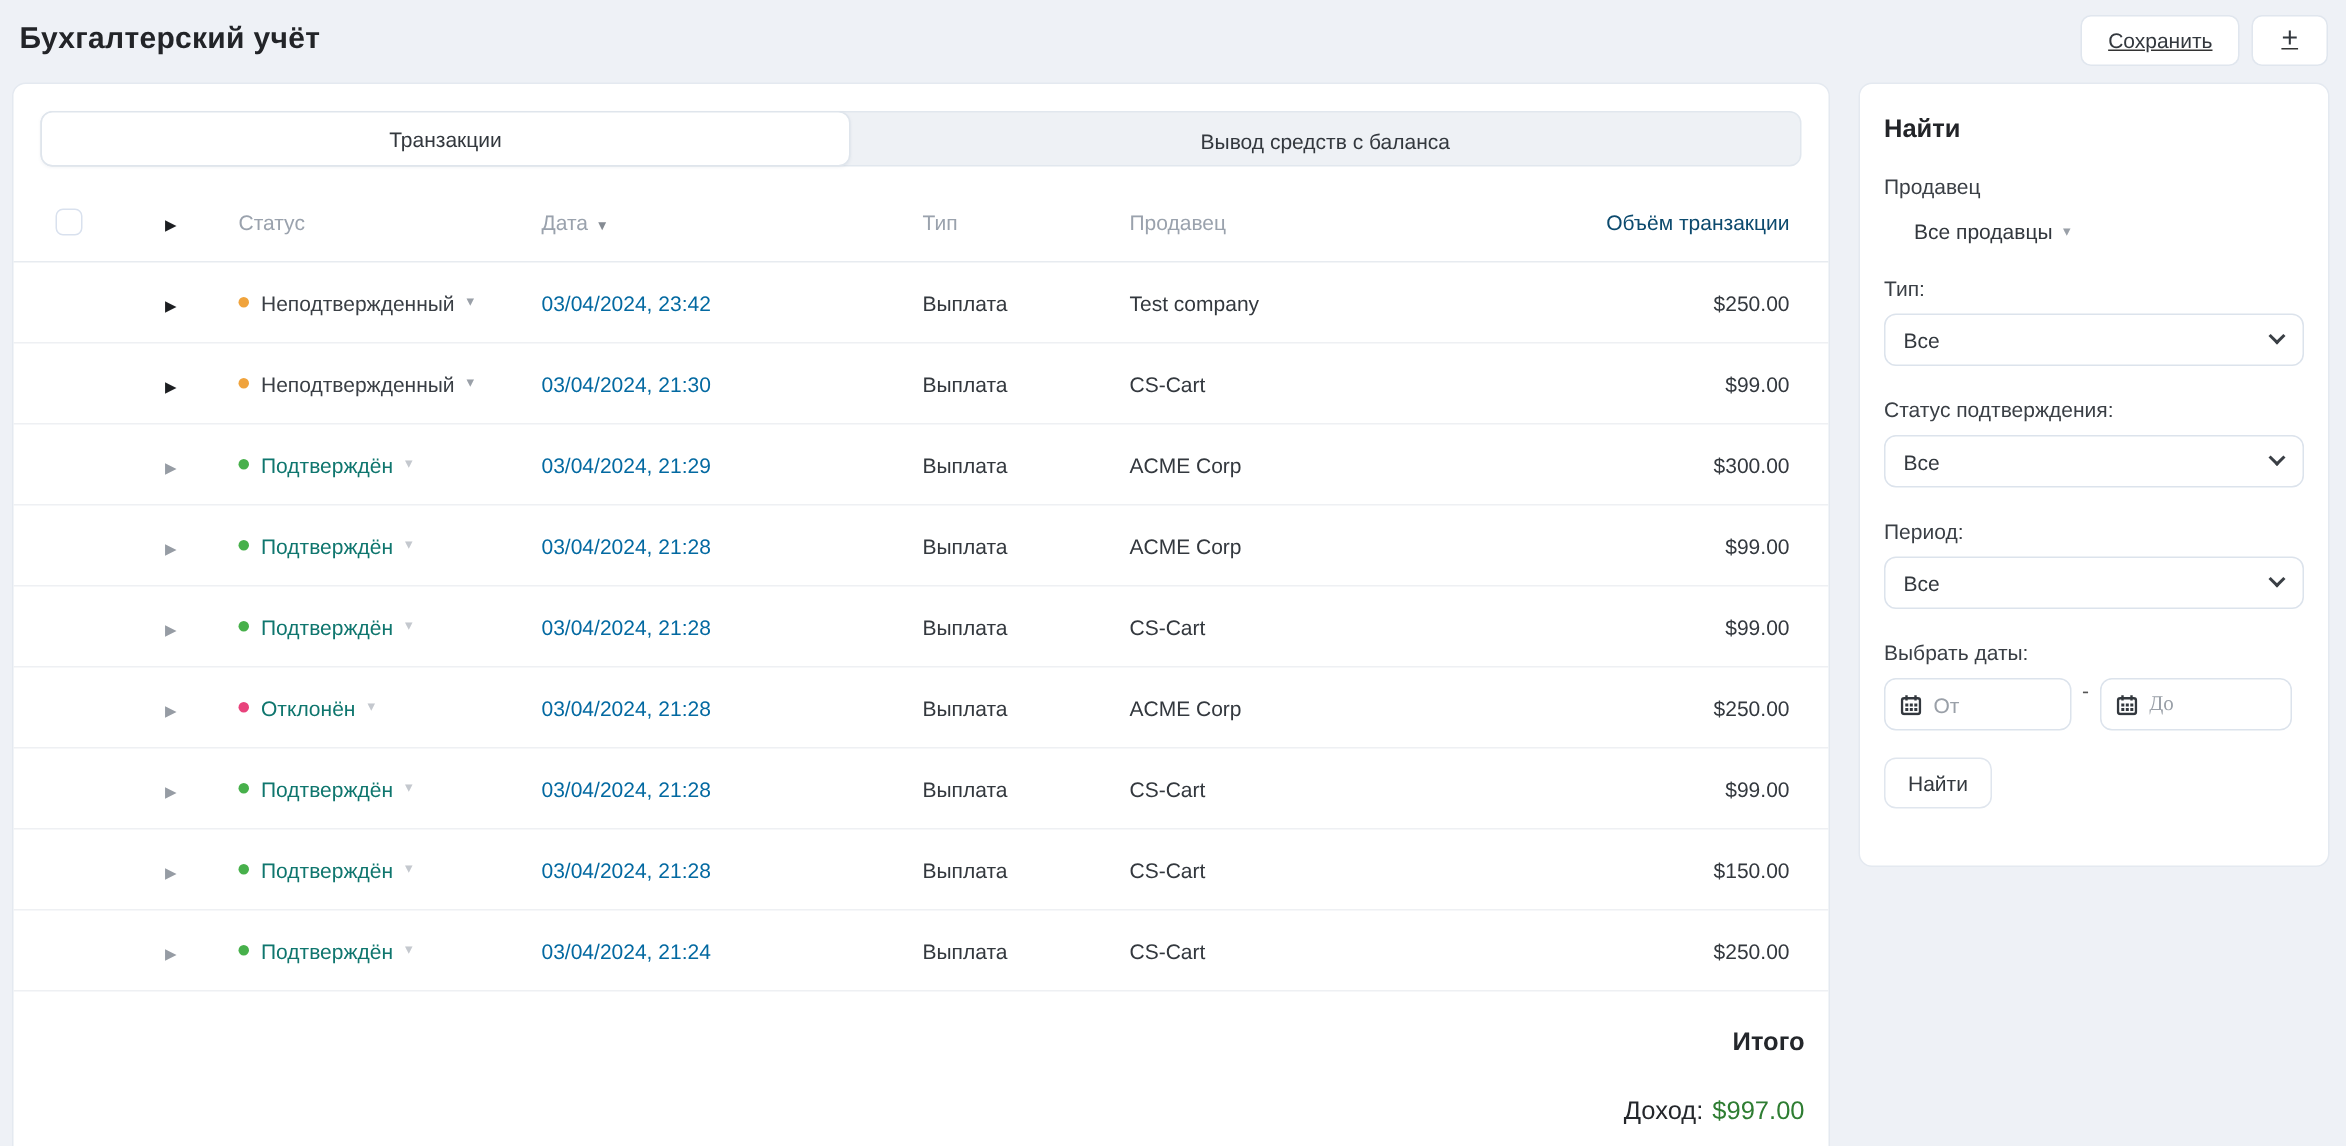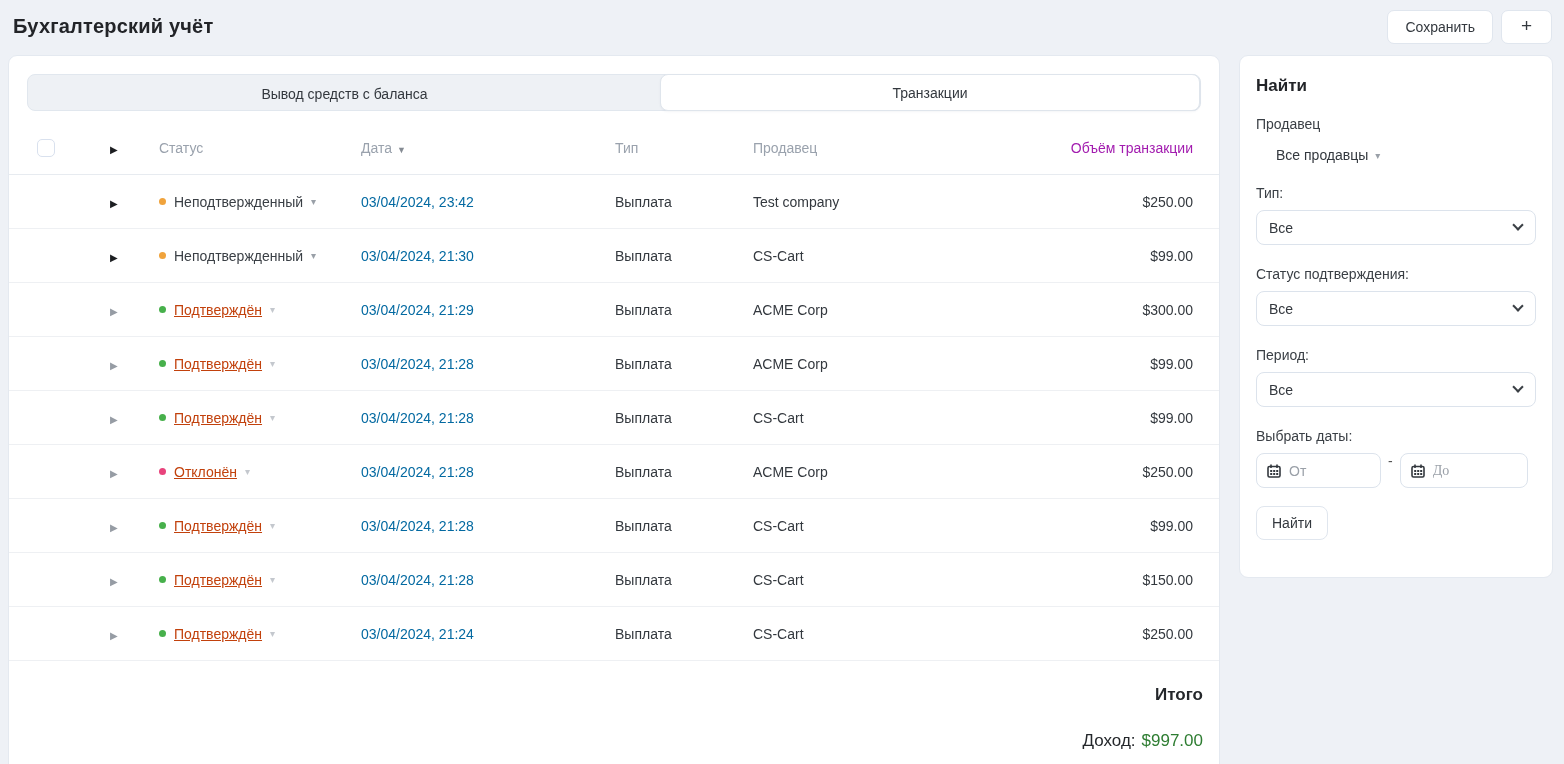--- a/index.html
+++ b/index.html
@@ -10,21 +10,21 @@
     color: #333;
     position: relative;
   }
 
   
   .page-header { position: absolute; top: 0; left: 0; width: 1564px; height: 55px; }
   .page-title {
     position: absolute; left: 13px; top: 15px;
     font-size: 20px; font-weight: 700; color: #222428; letter-spacing: 0.2px;
   }
-  .hdr-buttons { position: absolute; right: 12px; top: 10px; display: flex; gap: 8px; }
+  .hdr-buttons { position: absolute; right: 12px; top: 10px; display: flex; gap: 8px; text-decoration: underline; }
   .btn {
     background: #fff; border: 1px solid #e0e6ee; border-radius: 7px;
     font-family: inherit; font-size: 14px; color: #33383e; cursor: pointer;
     padding: 8px 17px; line-height: 16px;
   }
   .btn-add { width: 51px; font-size: 19px; font-weight: 400; padding: 4px 0 6px; }
 
   
   .main-card {
     position: absolute; left: 8px; top: 55px; width: 1212px; height: 880px;
@@ -52,41 +52,41 @@
   .trow, .thead {
     display: grid;
     grid-template-columns: 77px 45px 202px 254px 138px 256px 1fr;
     align-items: center;
   }
   .thead { height: 54px; border-bottom: 1px solid #e7ebf0; color: #9aa2ad; font-size: 14px; }
   .trow { height: 54px; border-bottom: 1px solid #eef0f3; font-size: 14px; }
   .cell { padding-left: 28px; }
   .c-arrow { padding-left: 24px; }
   .c-amount { text-align: right; padding-right: 26px; color: #33383e; }
-  .thead .c-amount { color: #a21caf; }
+  .thead .c-amount { color: #0c4a6e; }
 
   .cbx {
     appearance: none; -webkit-appearance: none;
     width: 18px; height: 18px; background: #fff;
     border: 1.5px solid #d9e1ee; border-radius: 5px; cursor: pointer; display: block;
   }
   .exp { font-size: 10px; color: #1c1e21; cursor: pointer; line-height: 1; }
   .sort-caret { font-size: 9px; color: #858b93; margin-left: 5px; }
   .c-status { display: flex; align-items: center; cursor: pointer; }
   .dot { width: 7px; height: 7px; border-radius: 50%; margin-right: 8px; flex: 0 0 7px; }
   .dot-orange { background: #f0a33c; }
   .dot-green  { background: #47b04b; }
   .dot-pink   { background: #e8437c; }
   .st-label { color: #3a3f45; }
   .st-caret { font-size: 10px; color: #9aa0a8; margin-left: 8px; }
   .c-date { color: #0369a1; }
   .c-type, .c-vendor { color: #33383e; }
 
   .muted .exp { color: #969ca4; }
-  .muted .st-label { color: #c2410c; text-decoration: underline; }
+  .muted .st-label { color: #0f766e; }
   .muted .st-caret { color: #c4c8ce; }
 
   
   .totals { margin-top: 24px; text-align: right; padding-right: 16px; }
   .totals-title { font-size: 17px; font-weight: 700; color: #24272b; margin-bottom: 26px; }
   .income-line { font-size: 17px; font-weight: 400; color: #24272b; }
   .income-value { color: #2e7d32; margin-left: 6px; }
 
   
   .side-card {
@@ -138,25 +138,25 @@
   <div class="page-title">Бухгалтерский учёт</div>
   <div class="hdr-buttons">
     <button class="btn">Сохранить</button>
     <button class="btn btn-add">+</button>
   </div>
 </div>
 
 <div class="main-card">
 
   <div class="tabs">
+    <div class="tab tab-active">
+      <span>Транзакции</span>
+    </div>
     <div class="tab tab-inactive">
       <span>Вывод средств с баланса</span>
-    </div>
-    <div class="tab tab-active">
-      <span>Транзакции</span>
     </div>
   </div>
 
   <div class="ttable">
     <div class="thead">
       <div class="cell">
           <input type="checkbox" class="cbx" style="">
         </div>
       <div class="cell c-arrow"><span class="exp">▶</span></div>
       <div class="cell">Статус</div>

